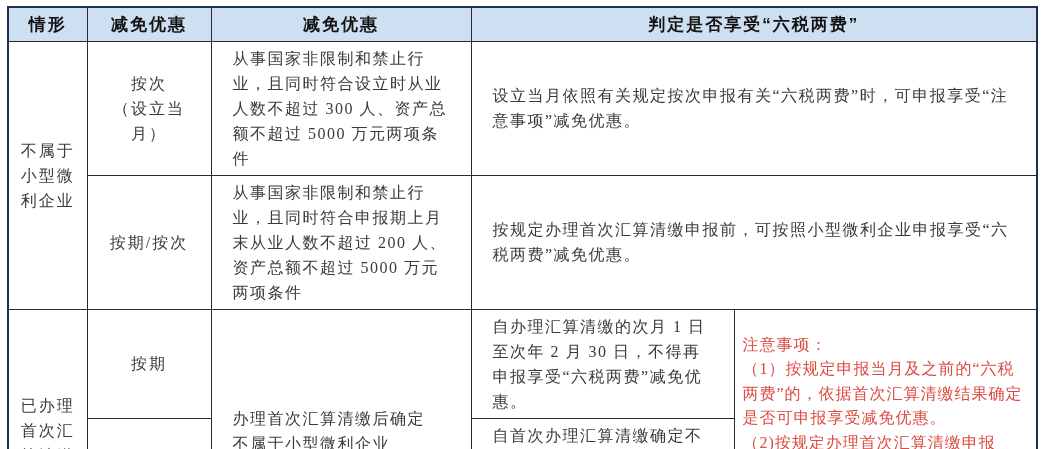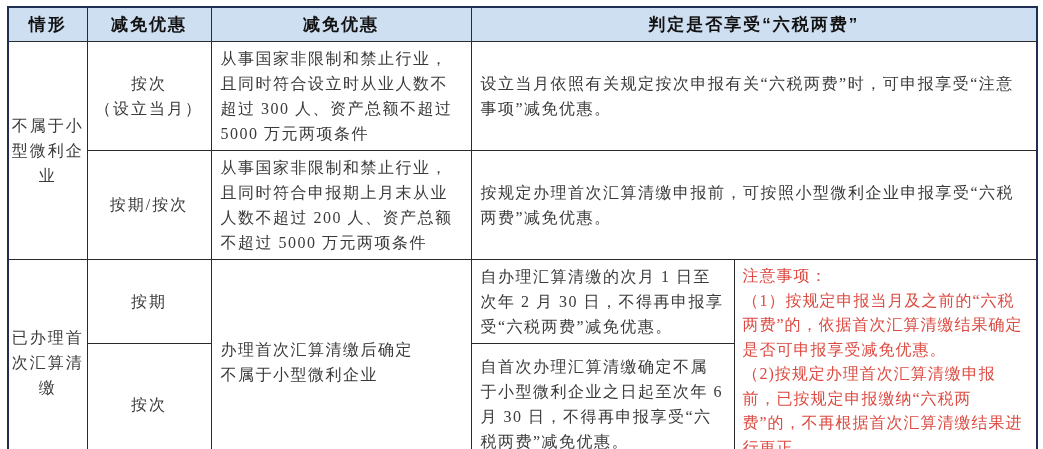--- a/index.html
+++ b/index.html
@@ -41,29 +41,29 @@
     text-align:center;
     border-bottom:1px solid #000;
     margin-top:48px;
   }
   td.center{
     text-align:center;
     font-size:16px;
     letter-spacing:2px;
     color:var(--body-ink);
     line-height:25px;
-    padding:1px;
+    padding:10px;
   }
   td.text{
     text-align:left;
     font-size:16px;
     letter-spacing:1.5px;
     color:var(--body-ink);
     line-height:25px;
-    padding:4px 9px;
+    padding:4px 21px;
   }
   td.notes{
     text-align:left;
     font-size:16px;
     letter-spacing:1px;
     color:var(--note-red);
     line-height:24.5px;
     padding:3px 8px;
     vertical-align:top;
   }

